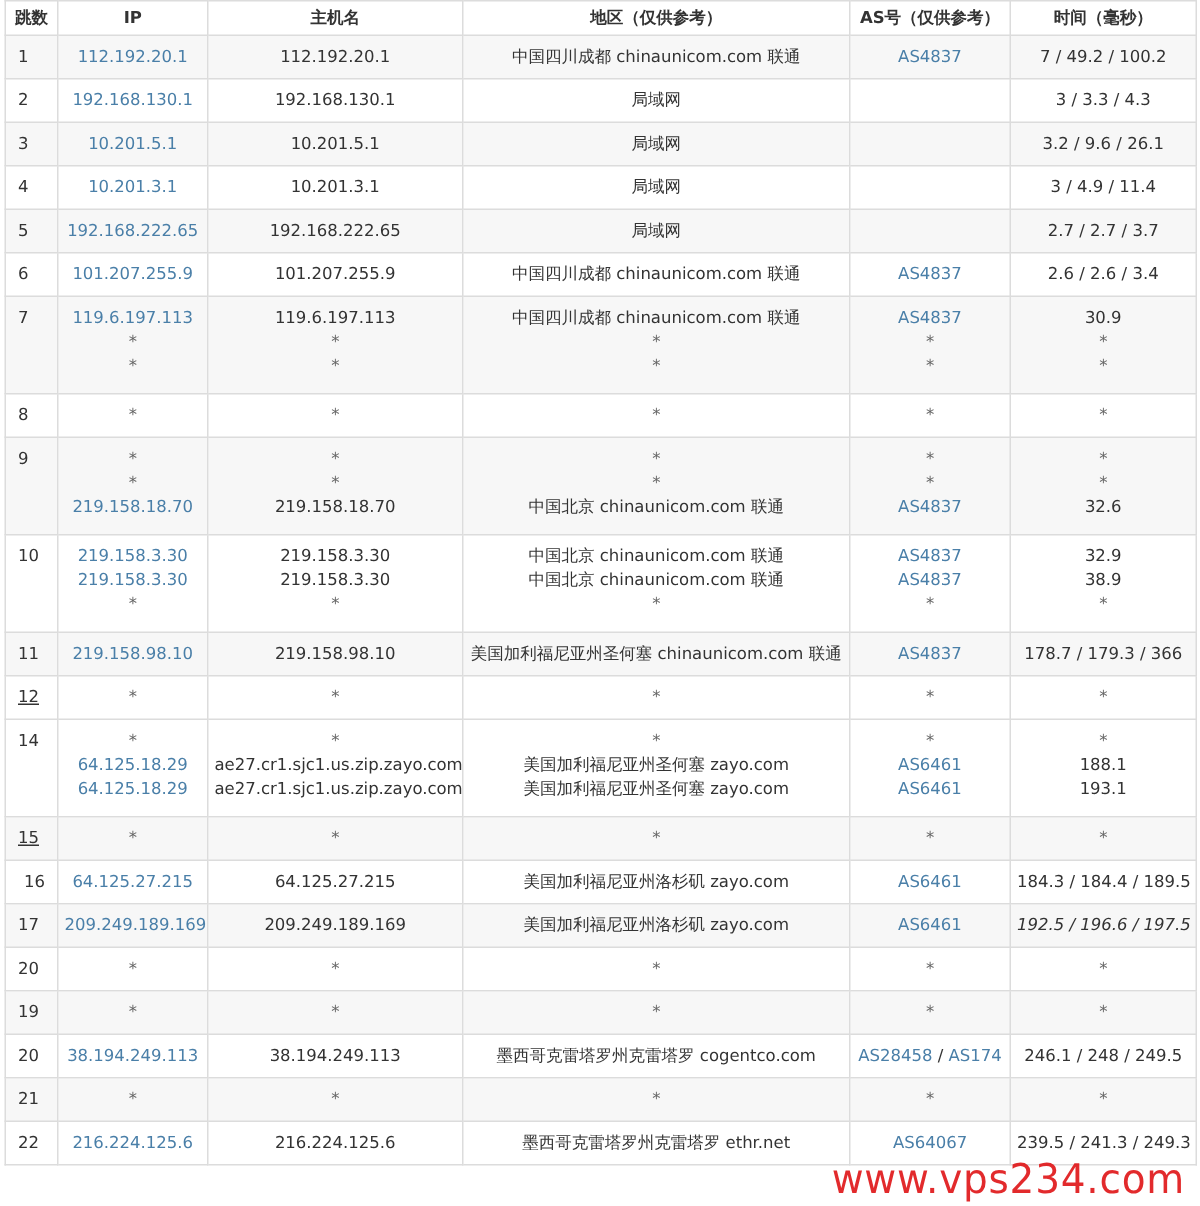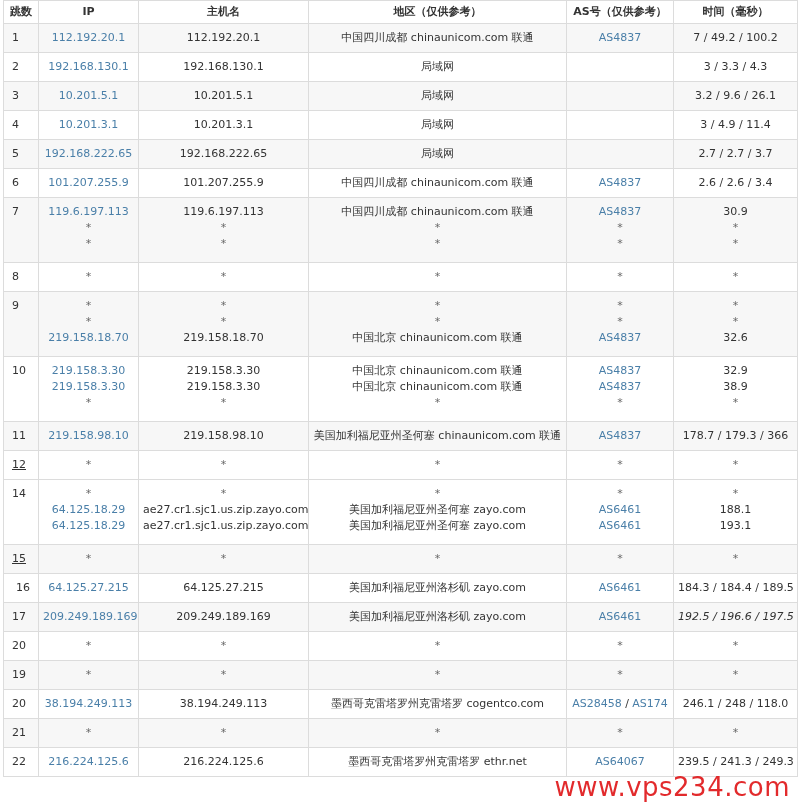--- a/index.html
+++ b/index.html
@@ -411,21 +411,21 @@
         <td class="" style="height: 22px;">
           <span class="line">38.194.249.113</span>
         </td>
         <td class="" style="height: 22px;">
           <span class="line">墨西哥克雷塔罗州克雷塔罗 cogentco.com</span>
         </td>
         <td class="" style="height: 22px;">
           <span class="line"><span class="asn">AS28458</span><span class="sep"> / </span><span class="asn">AS174</span></span>
         </td>
         <td class="" style="height: 22px;">
-          <span class="line">246.1 / 248 / 118.0</span>
+          <span class="line">246.1 / 248 / 249.5</span>
         </td>
       </tr>
       <tr class="odd">
         <td class="hop" style="height: 22px;"><span>21</span></td>
         <td class="" style="height: 22px;">
           <span class="line star">*</span>
         </td>
         <td class="" style="height: 22px;">
           <span class="line star">*</span>
         </td>

